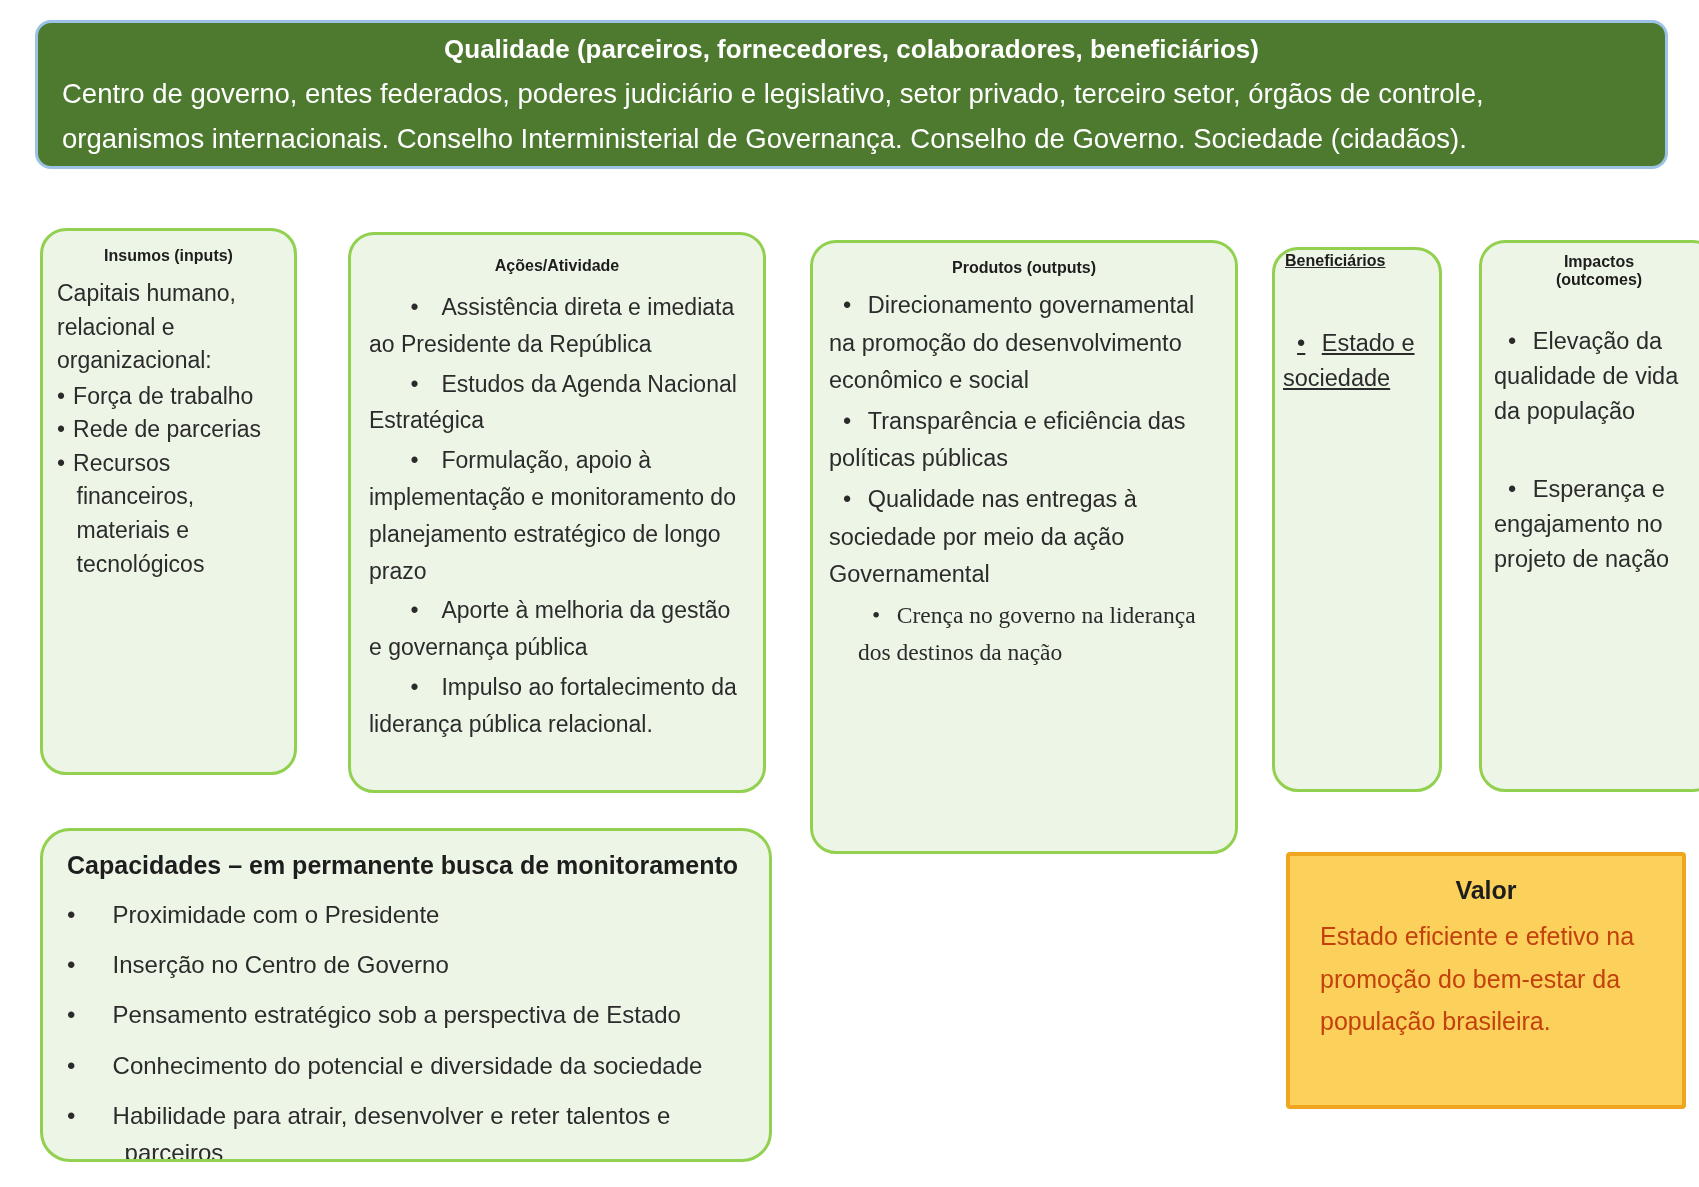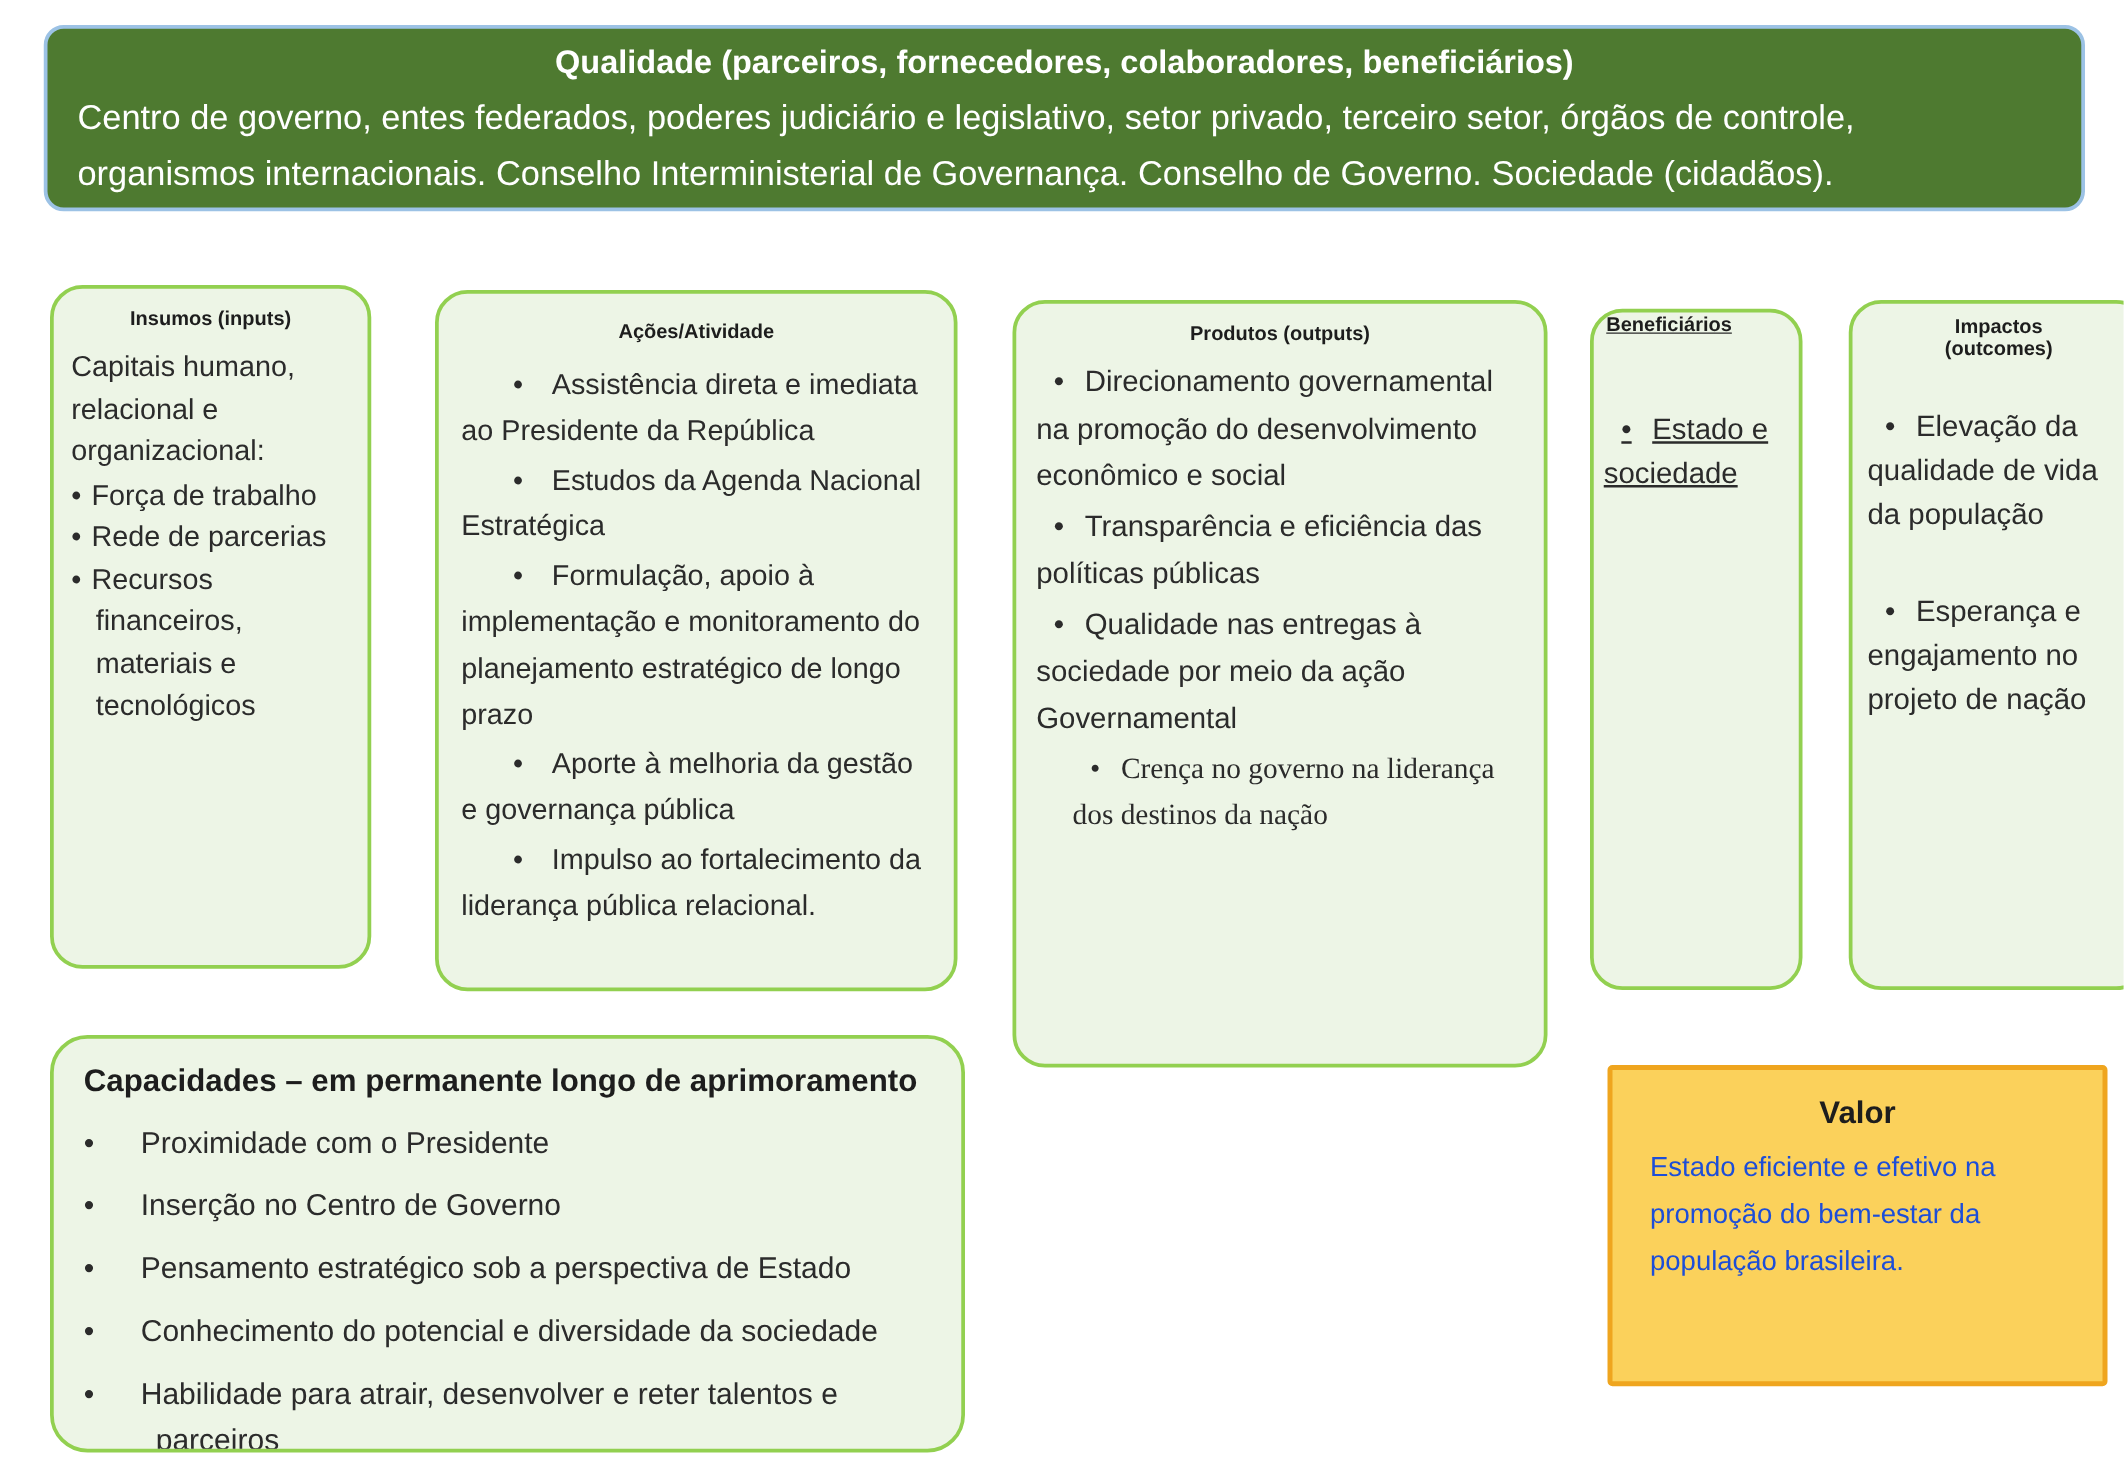--- a/index.html
+++ b/index.html
@@ -31,21 +31,21 @@
   .box-impactos  { left:1479px; top:240px; width:240px; height:552px; padding:10px 12px; }
   .box-capacidades { left:40px; top:828px; width:732px; height:334px; padding:20px 24px; border-radius:30px; }
 
   
   .box-valor {
     left:1286px; top:852px; width:400px; height:257px;
     background:#FBD15B; border:4px solid #EFA51E; border-radius:4px;
     padding:20px 30px; overflow:hidden;
   }
   .valor-title { font-weight:700; font-size:25px; text-align:center; color:#1d1d1d; margin-bottom:10px; }
-  .valor-body  { font-size:22px; line-height:1.7; color:#1d4ed8; }
+  .valor-body  { font-size:25px; line-height:1.7; color:#c2410c; }
 
   
   .bullet { color:#2b2b2b; }
   .bullet::before { content:"\2022"; }
 
   
   .b-hang { padding-left:0.85em; text-indent:-0.85em; }
   .b-hang::before { margin-right:0.35em; }
 
   
@@ -140,21 +140,21 @@
       <div>Impactos</div>
       <div>(outcomes)</div>
     </div>
     <div id="impactos-list">
         <div class="bullet b-ind2">Elevação da qualidade de vida da população</div>
         <div class="bullet b-ind2">Esperança e engajamento no projeto de nação</div>
       </div>
   </div>
 
   <div class="abs gbox box-capacidades">
-    <div class="cap-title">Capacidades – em permanente longo de aprimoramento</div>
+    <div class="cap-title">Capacidades – em permanente busca de monitoramento</div>
     <div id="capacidades-list">
         <div class="bullet b-cap">Proximidade com o Presidente</div>
         <div class="bullet b-cap">Inserção no Centro de Governo</div>
         <div class="bullet b-cap">Pensamento estratégico sob a perspectiva de Estado</div>
         <div class="bullet b-cap">Conhecimento do potencial e diversidade da sociedade</div>
         <div class="bullet b-cap">Habilidade para atrair, desenvolver e reter talentos e parceiros</div>
       </div>
   </div>
 
   <div class="abs box-valor">

